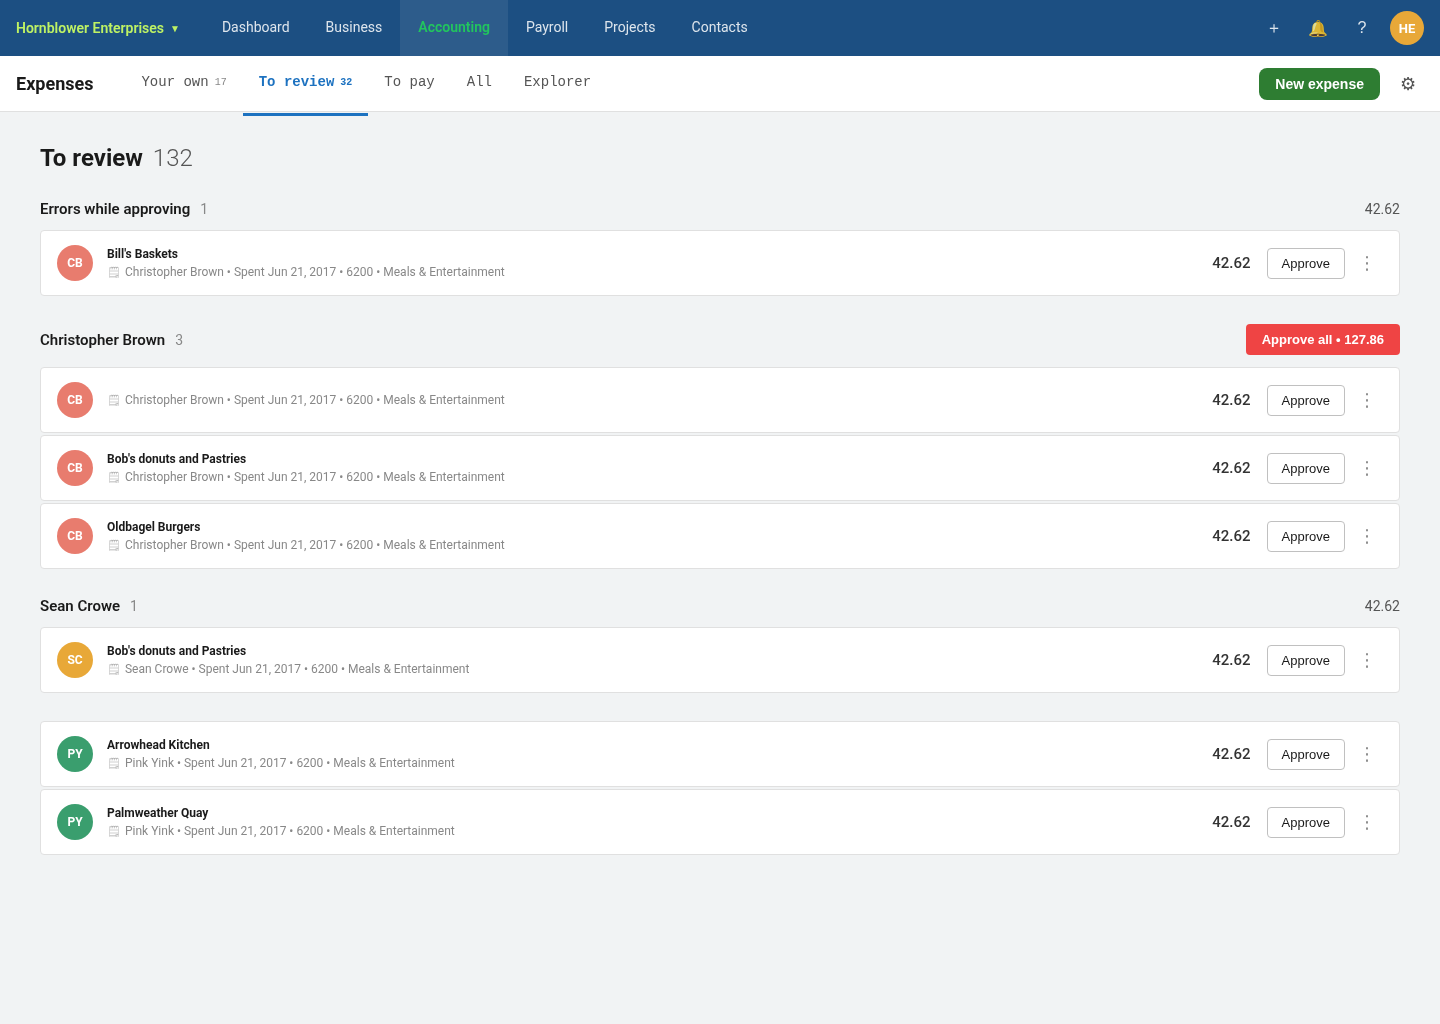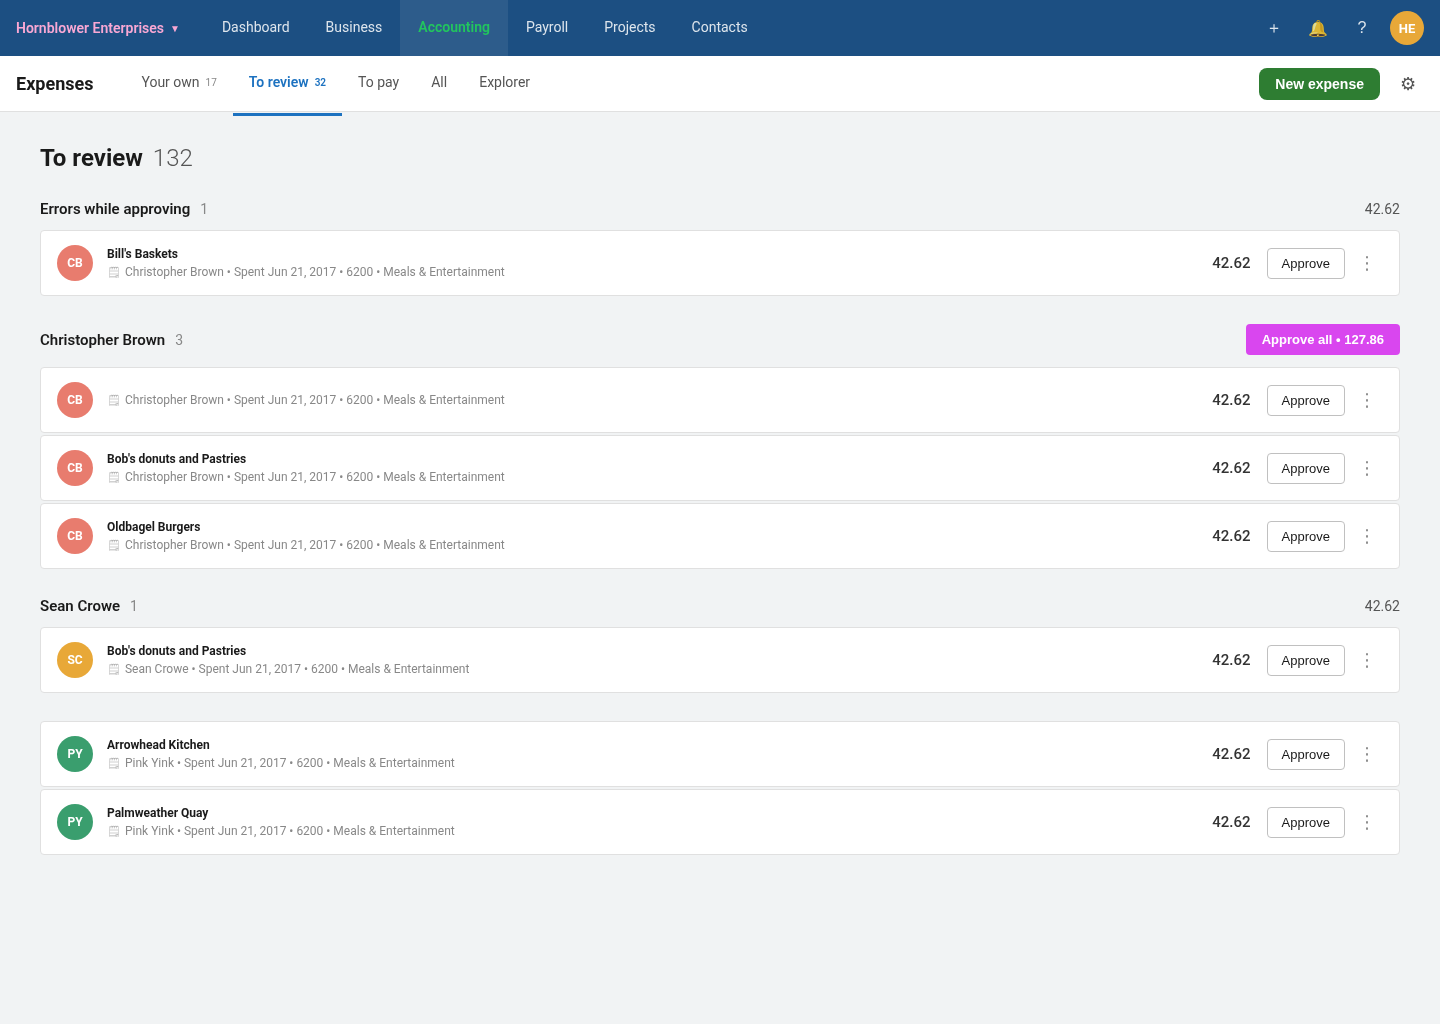--- a/index.html
+++ b/index.html
@@ -9,21 +9,21 @@
     .topnav {
       background: #1c4f82;
       display: flex;
       align-items: center;
       height: 56px;
       padding: 0 16px;
     }
     .topnav-brand {
       display: flex;
       align-items: center;
-      color: #f9a8d4;
+      color: #bef264;
       font-size: 14px;
       font-weight: 600;
       margin-right: 24px;
       cursor: pointer;
       white-space: nowrap;
     }
     .topnav-brand-chevron {
       margin-left: 6px;
       font-size: 10px;
     }
@@ -108,20 +108,21 @@
       height: 64px;
       display: flex;
       align-items: center;
       padding: 0 16px;
       font-size: 14px;
       color: #555;
       cursor: pointer;
       border-bottom: 3px solid transparent;
       white-space: nowrap;
       gap: 6px;
+      font-family: Liberation Mono, monospace;
     }
     .subnav-tab.active {
       color: #1d72c0;
       font-weight: 600;
       border-bottom: 3px solid #1d72c0;
     }
     .tab-count {
       font-size: 10px;
       color: #888;
     }
@@ -192,21 +193,21 @@
     }
     .section-count {
       font-size: 14px;
       color: #888;
     }
     .section-total {
       font-size: 14px;
       color: #555;
     }
     .btn-approve-all {
-      background: #d946ef;
+      background: #ef4444;
       color: #fff;
       border: none;
       padding: 8px 16px;
       border-radius: 4px;
       font-size: 13px;
       font-weight: 600;
       cursor: pointer;
     }
 
     

